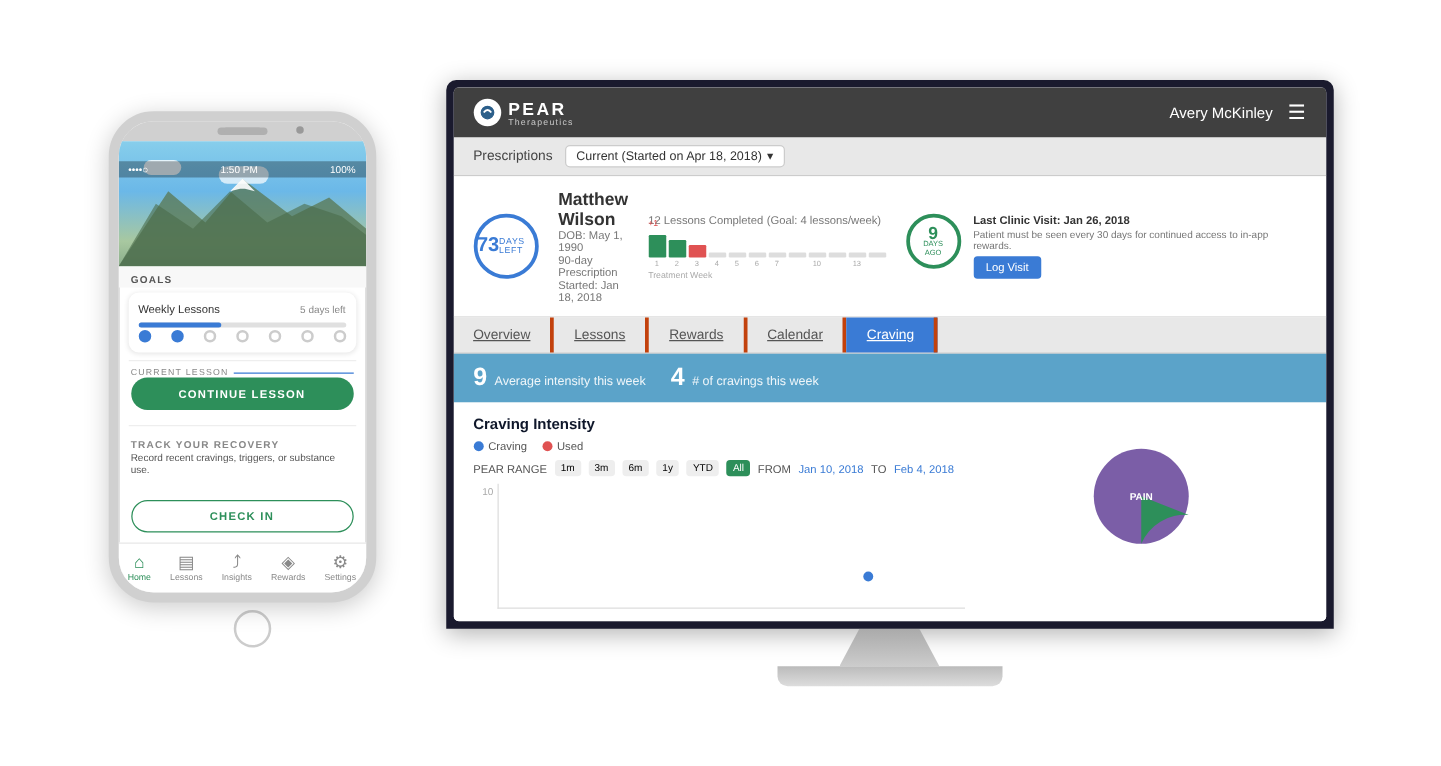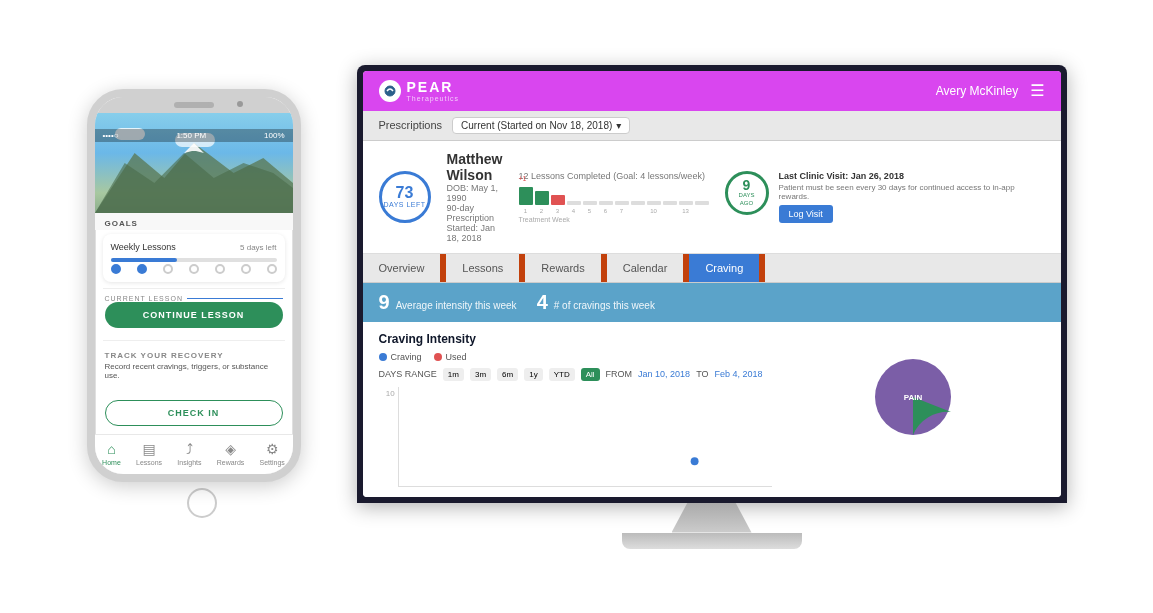--- a/index.html
+++ b/index.html
@@ -267,21 +267,21 @@
     .monitor-base {
       width: 180px;
       height: 16px;
       background: linear-gradient(180deg, #bbb, #ddd);
       border-radius: 0 0 8px 8px;
       margin: 0 auto;
     }
 
     
     .app-header {
-      background: #d946ef;
+      background: #404040;
       display: flex;
       align-items: center;
       justify-content: space-between;
       padding: 8px 16px;
       height: 40px;
     }
     .app-logo {
       display: flex;
       align-items: center;
       gap: 6px;
@@ -332,21 +332,21 @@
       display: flex;
       align-items: center;
       gap: 16px;
       border-bottom: 1px solid #ddd;
     }
     .days-circle {
       width: 52px; height: 52px;
       border: 3px solid #3a7bd5;
       border-radius: 50%;
       display: flex;
-      flex-direction: column;
+      flex-direction: row;
       align-items: center;
       justify-content: center;
       flex-shrink: 0;
     }
     .days-number { font-size: 16px; font-weight: 700; color: #3a7bd5; line-height: 1; }
     .days-text { font-size: 7px; color: #3a7bd5; letter-spacing: 0.5px; }
 
     .patient-info { flex: 1; }
     .patient-name { font-size: 14px; font-weight: 700; color: #333; }
     .patient-detail { font-size: 9px; color: #777; }
@@ -397,21 +397,22 @@
     .tabs {
       display: flex;
       background: #e8e8e8;
       border-bottom: 1px solid #ccc;
     }
     .tab {
       padding: 8px 16px;
       font-size: 11px;
       color: #555;
       cursor: pointer;
-      border-right: 6px solid #c2410c;
+      border-right: 3px solid #c2410c;
+      text-decoration: underline;
     }
     .tab.active {
       background: #3a7bd5;
       color: white;
     }
 
     
     .cravings-stats {
       background: #5ba3c9;
       display: flex;
@@ -591,21 +592,21 @@
           </div>
           <div class="app-user">
             <span>Avery McKinley</span>
             <span class="hamburger">☰</span>
           </div>
         </div>
 
         <div class="prescriptions-bar">
           <span class="rx-label">Prescriptions</span>
           <div class="rx-select">
-            <span>Current (Started on Nov 18, 2018)</span>
+            <span>Current (Started on Apr 18, 2018)</span>
             <span>▾</span>
           </div>
         </div>
 
         <div class="patient-bar">
           <div class="days-circle">
             <div class="days-number">73</div>
             <div class="days-text">DAYS LEFT</div>
           </div>
           <div class="patient-info">
@@ -703,21 +704,21 @@
               <div class="legend-item">
                 <div class="legend-dot-blue"></div>
                 <span>Craving</span>
               </div>
               <div class="legend-item">
                 <div class="legend-dot-red"></div>
                 <span>Used</span>
               </div>
             </div>
             <div class="date-controls">
-              <span>DAYS RANGE</span>
+              <span>PEAR RANGE</span>
               <button class="range-btn">1m</button>
               <button class="range-btn">3m</button>
               <button class="range-btn">6m</button>
               <button class="range-btn">1y</button>
               <button class="range-btn">YTD</button>
               <button class="range-btn active">All</button>
               <span>FROM</span>
               <span class="date-val">Jan 10, 2018</span>
               <span>TO</span>
               <span class="date-val">Feb 4, 2018</span>

